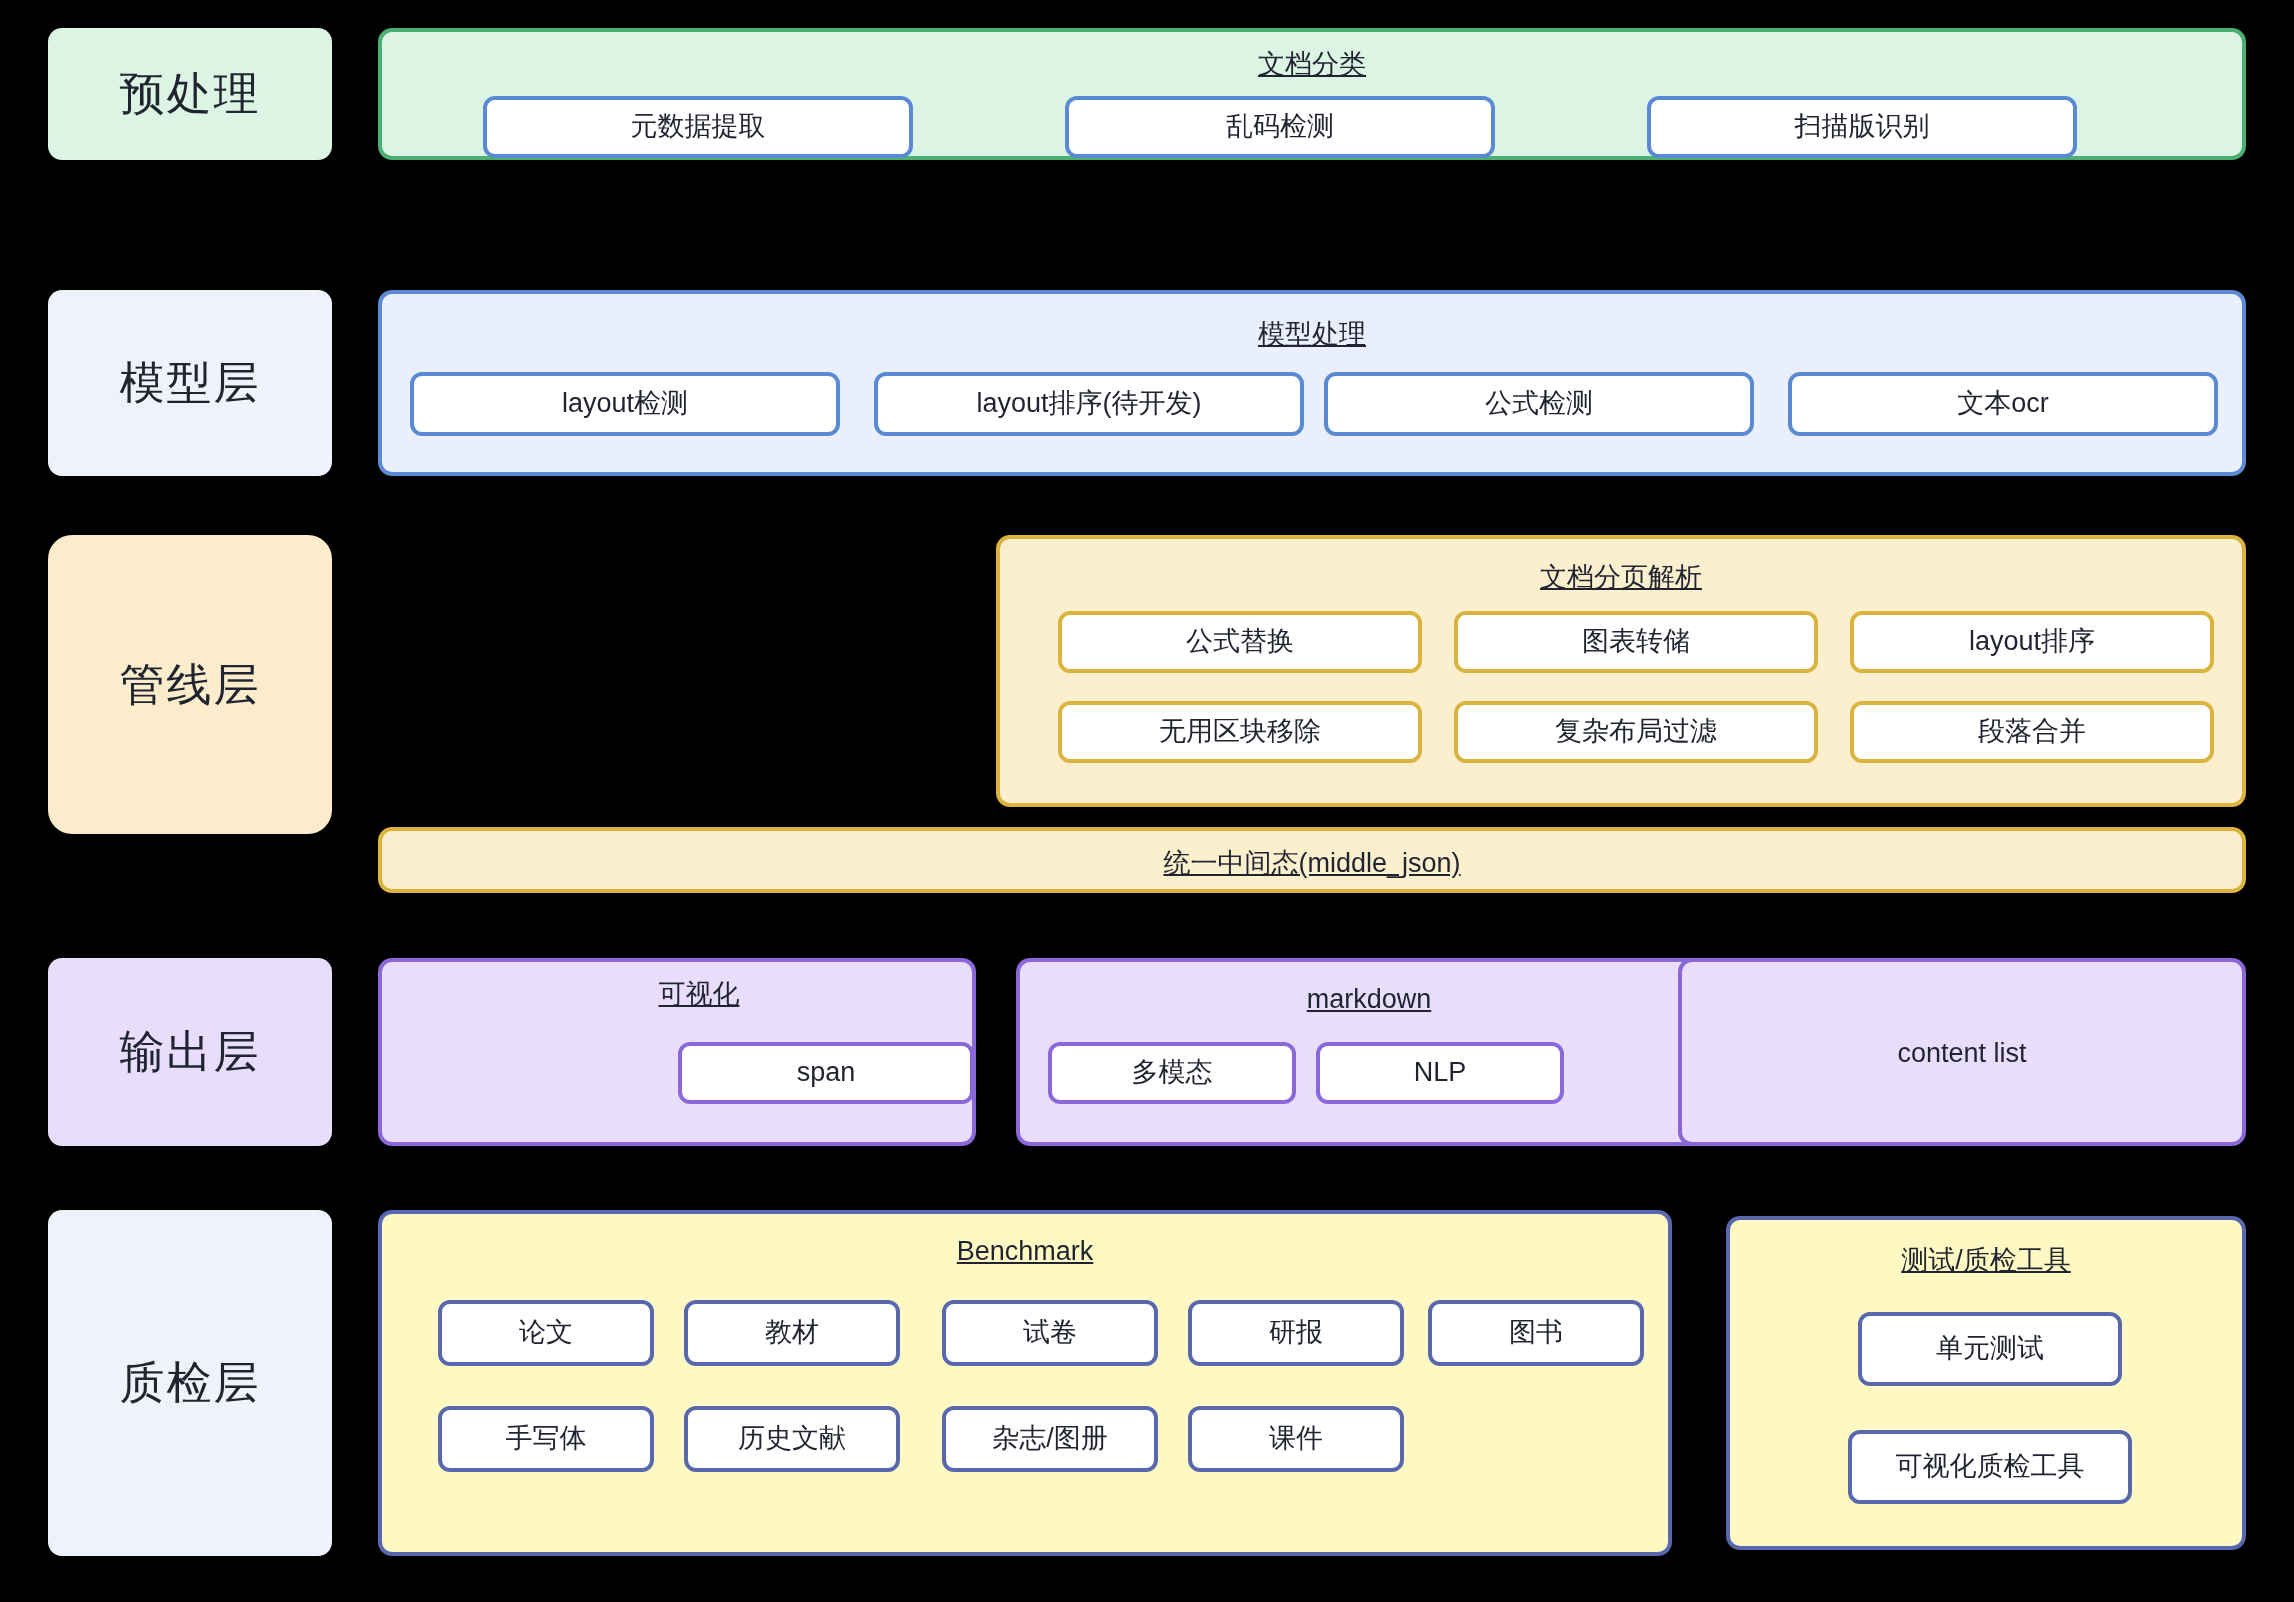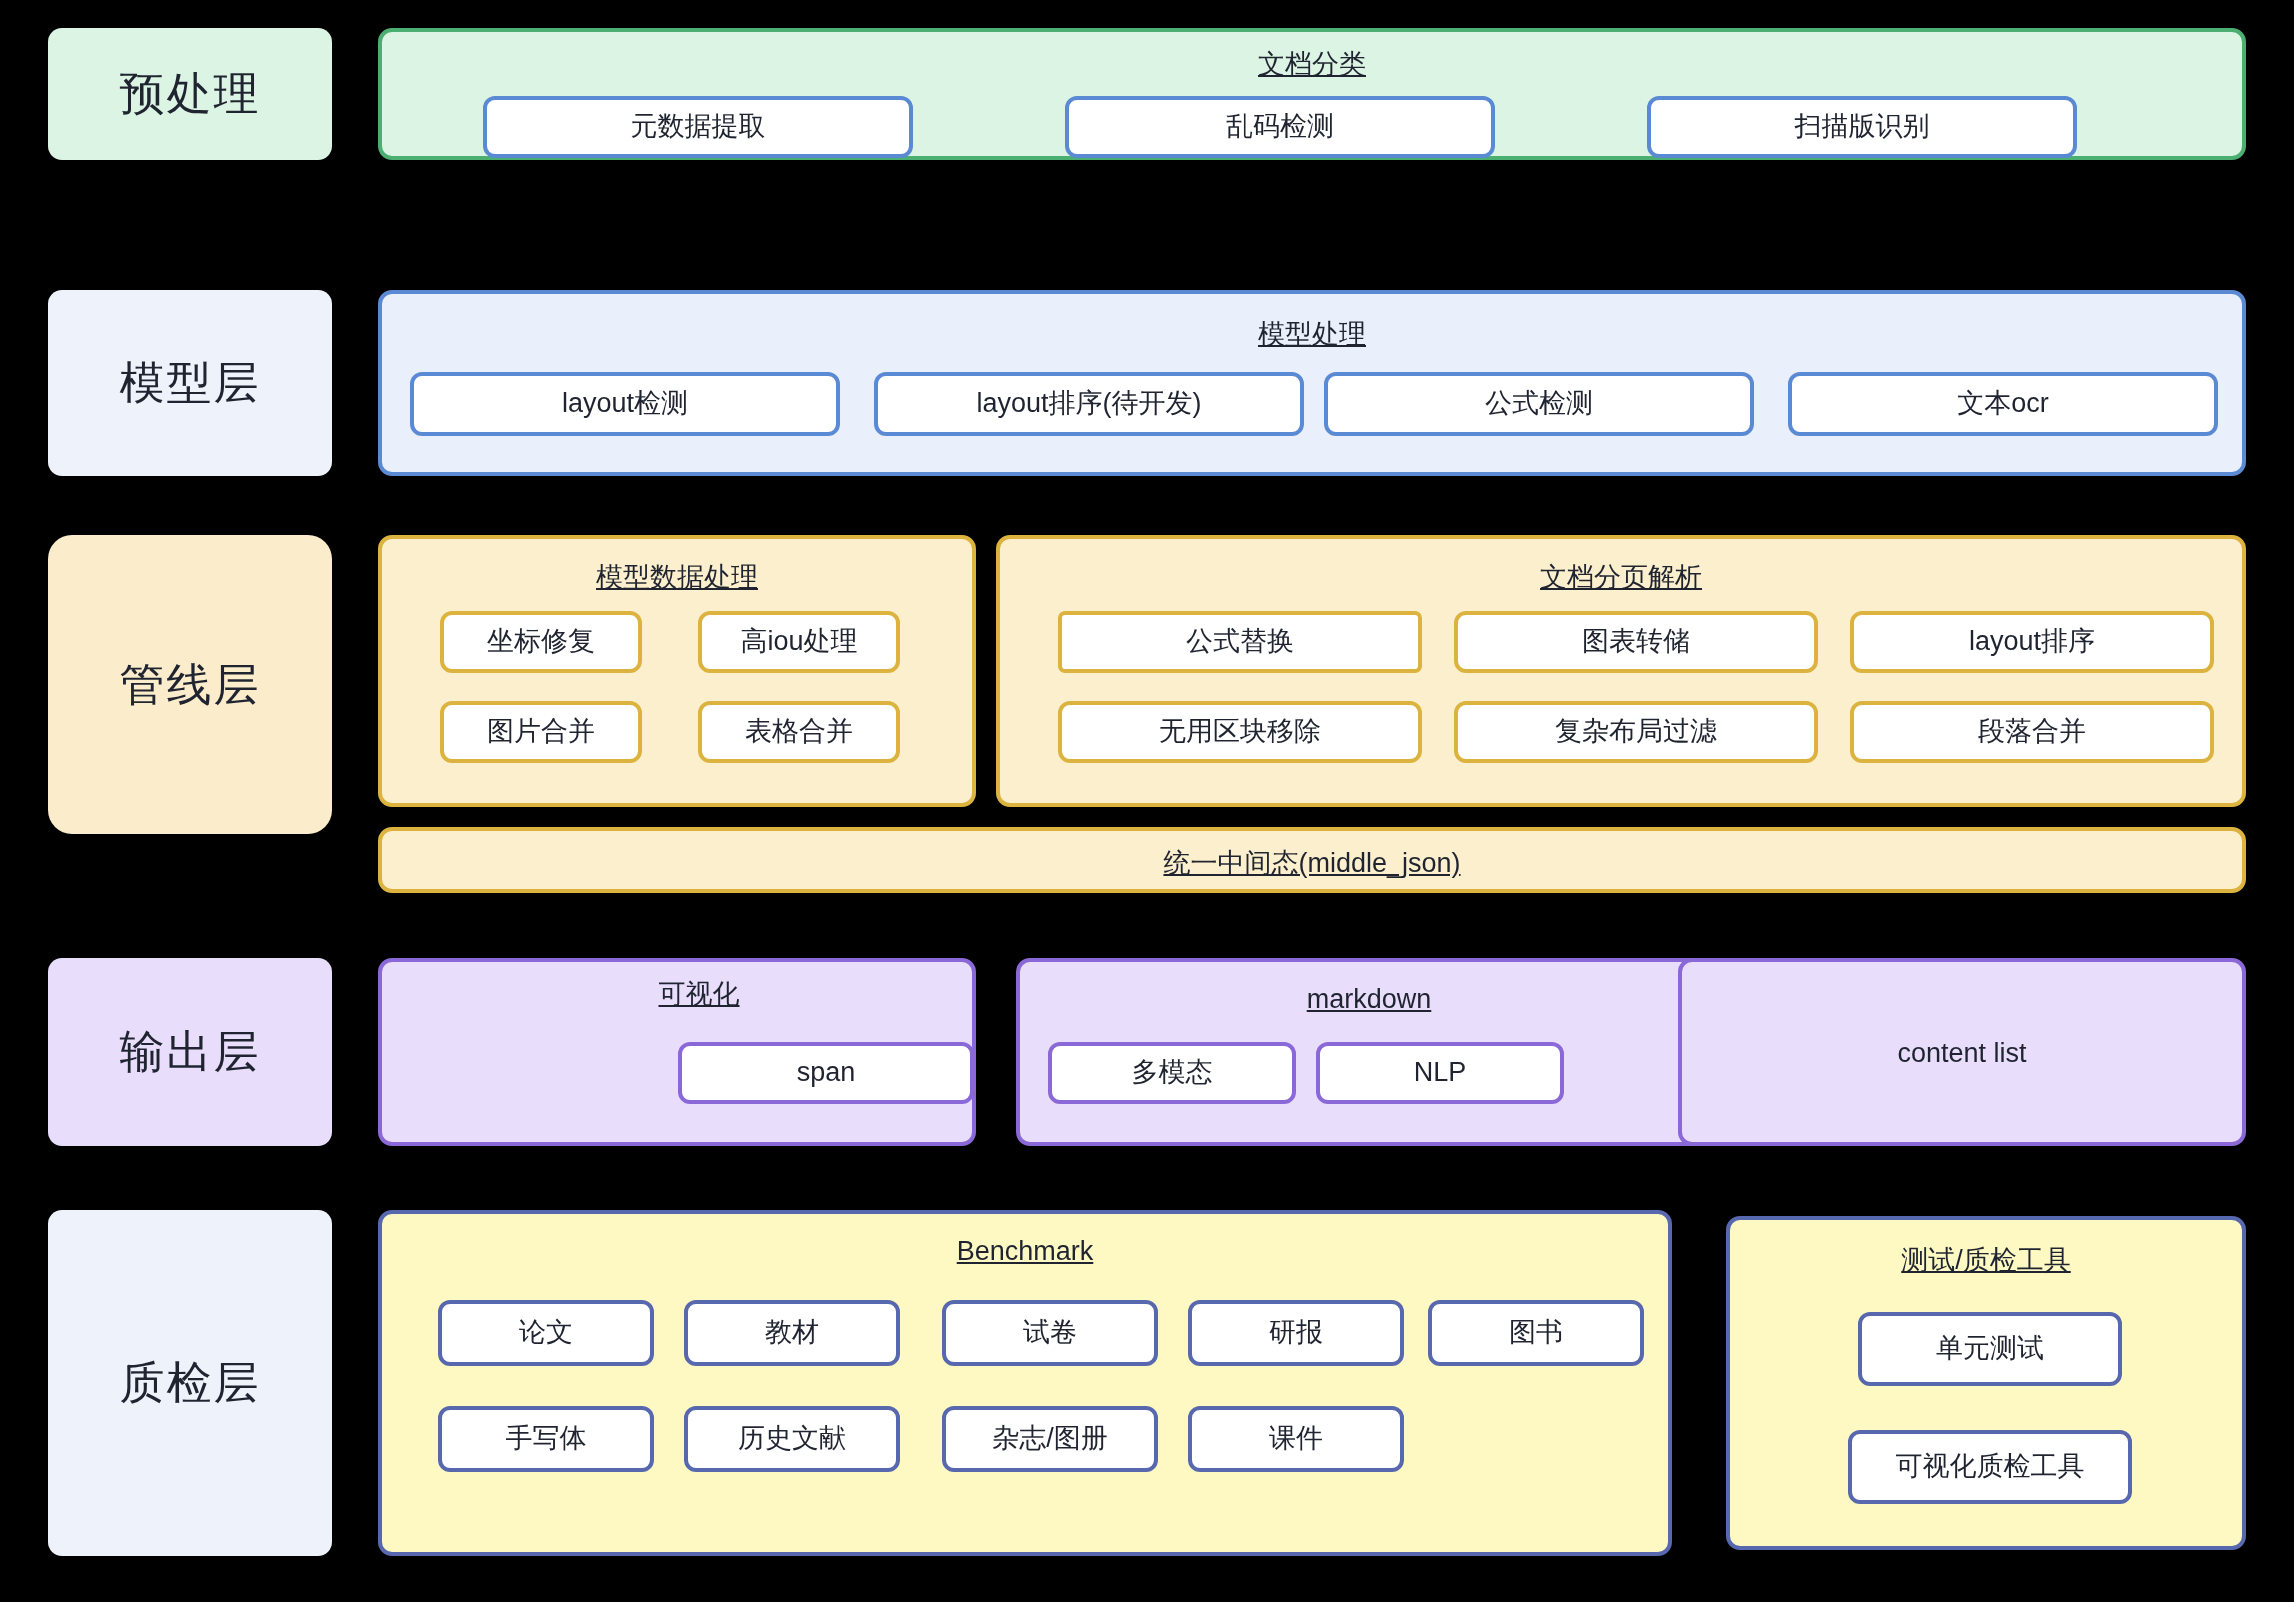--- a/index.html
+++ b/index.html
@@ -149,31 +149,24 @@
       </div>
     </div>
   </div>
 
   <div class="row" style="top:535px;height:362px;">
     <div class="layer-chip chip-amber" style="top:0;height:299px;border-radius:24px;">
       <span>管线层</span>
     </div>
     <div class="panels" style="height:362px;">
 
-      <div class="panel panel-amber" style="left:0;top:0;width:598px;height:272px;">
-        <div class="panel-title" style="top:20px;">模型数据处理</div>
-        <div class="node node-amber" style="left:58px;top:72px;width:202px;height:62px;">坐标修复</div>
-        <div class="node node-amber" style="left:316px;top:72px;width:202px;height:62px;">高iou处理</div>
-        <div class="node node-amber" style="left:58px;top:162px;width:202px;height:62px;">图片合并</div>
-        <div class="node node-amber" style="left:316px;top:162px;width:202px;height:62px;">表格合并</div>
-      </div>
 
       <div class="panel panel-amber" style="left:618px;top:0;width:1250px;height:272px;">
         <div class="panel-title" style="top:20px;">文档分页解析</div>
-        <div class="node node-amber" style="left:58px;top:72px;width:364px;height:62px;border-radius:7px;">公式替换</div>
+        <div class="node node-amber" style="left:58px;top:72px;width:364px;height:62px;">公式替换</div>
         <div class="node node-amber" style="left:454px;top:72px;width:364px;height:62px;">图表转储</div>
         <div class="node node-amber" style="left:850px;top:72px;width:364px;height:62px;">layout排序</div>
         <div class="node node-amber" style="left:58px;top:162px;width:364px;height:62px;">无用区块移除</div>
         <div class="node node-amber" style="left:454px;top:162px;width:364px;height:62px;">复杂布局过滤</div>
         <div class="node node-amber" style="left:850px;top:162px;width:364px;height:62px;">段落合并</div>
       </div>
 
       <div class="panel panel-amber" style="left:0;top:292px;width:1868px;height:66px;">
         <div class="panel-title" style="top:14px;">统一中间态(middle_json)</div>
       </div>

